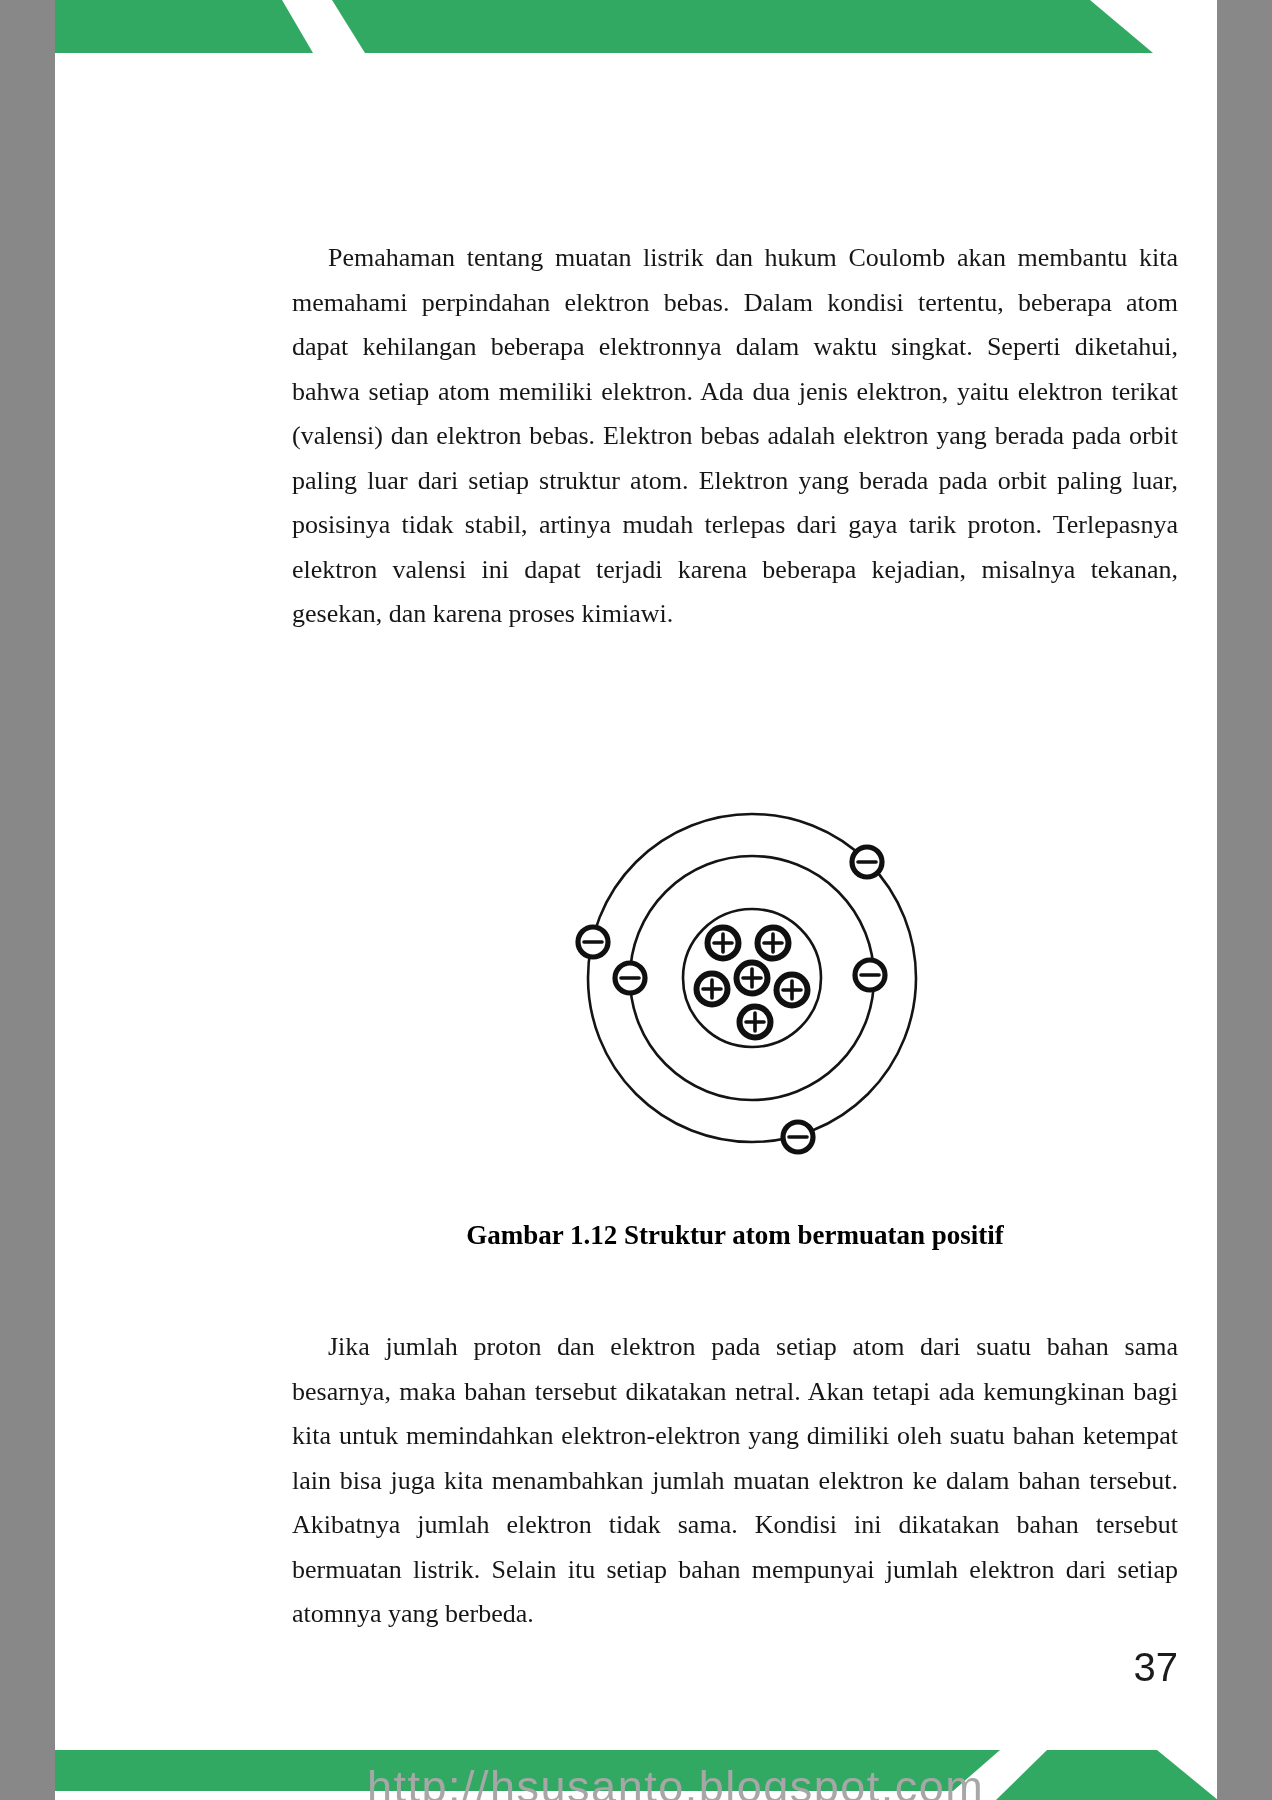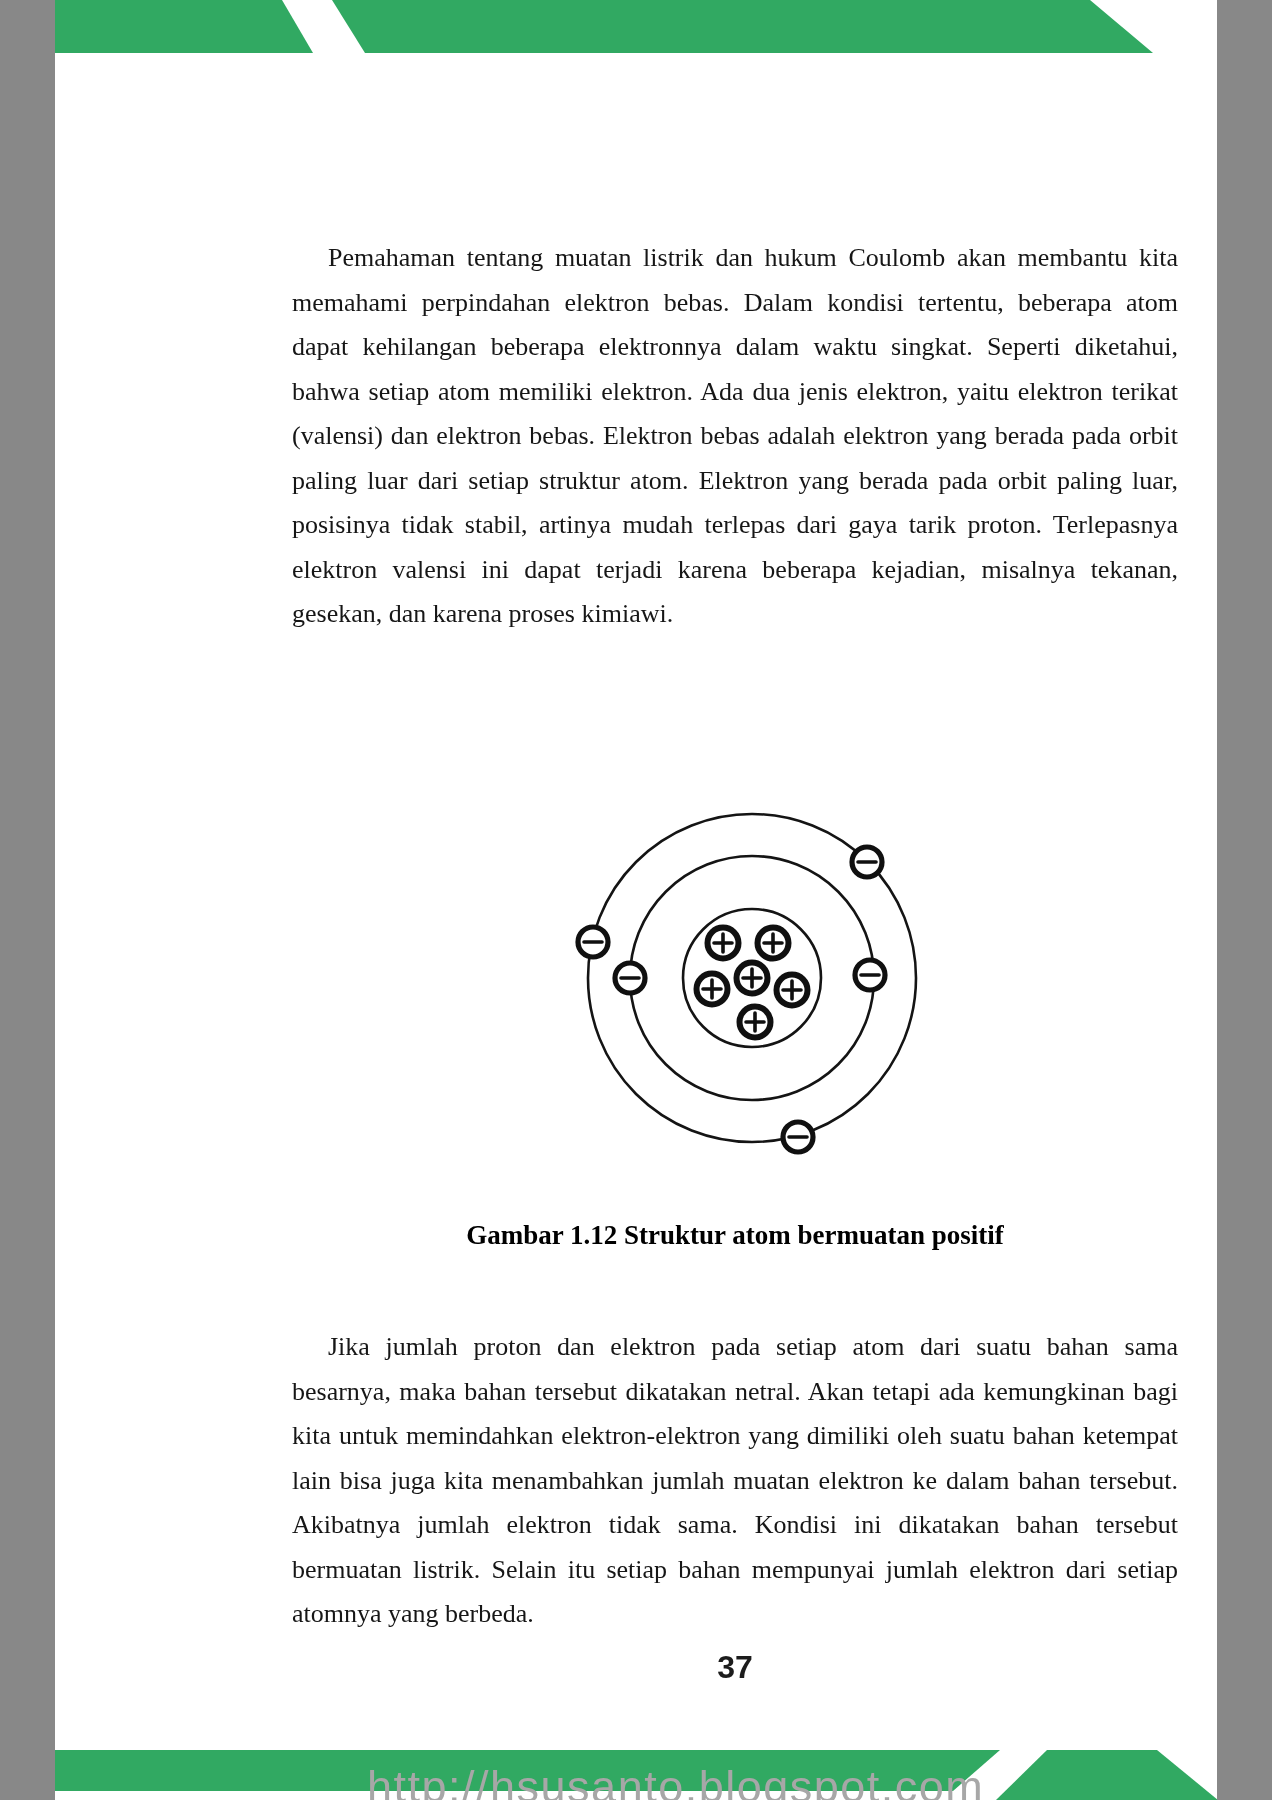--- a/index.html
+++ b/index.html
@@ -39,26 +39,25 @@
     text-align:center;
     font-weight:bold;
     font-size:27px;
     line-height:34px;
     color:#000000;
   }
   .pagenum{
     position:absolute;
     left:237px;top:1650px;
     width:886px;
-    text-align:center;
+    text-align:right;
     font-family:"Liberation Sans","DejaVu Sans",sans-serif;
-    font-size:32px;
+    font-size:40px;
     line-height:34px;
     color:#1c1c1c;
-    font-weight:bold;
   }
   .watermark{
     position:absolute;
     left:312px;
     width:760px;
     font-family:"Liberation Sans","DejaVu Sans",sans-serif;
     font-size:45px;
     letter-spacing:1.5px;
     color:#a7a7a7;
     white-space:nowrap;

